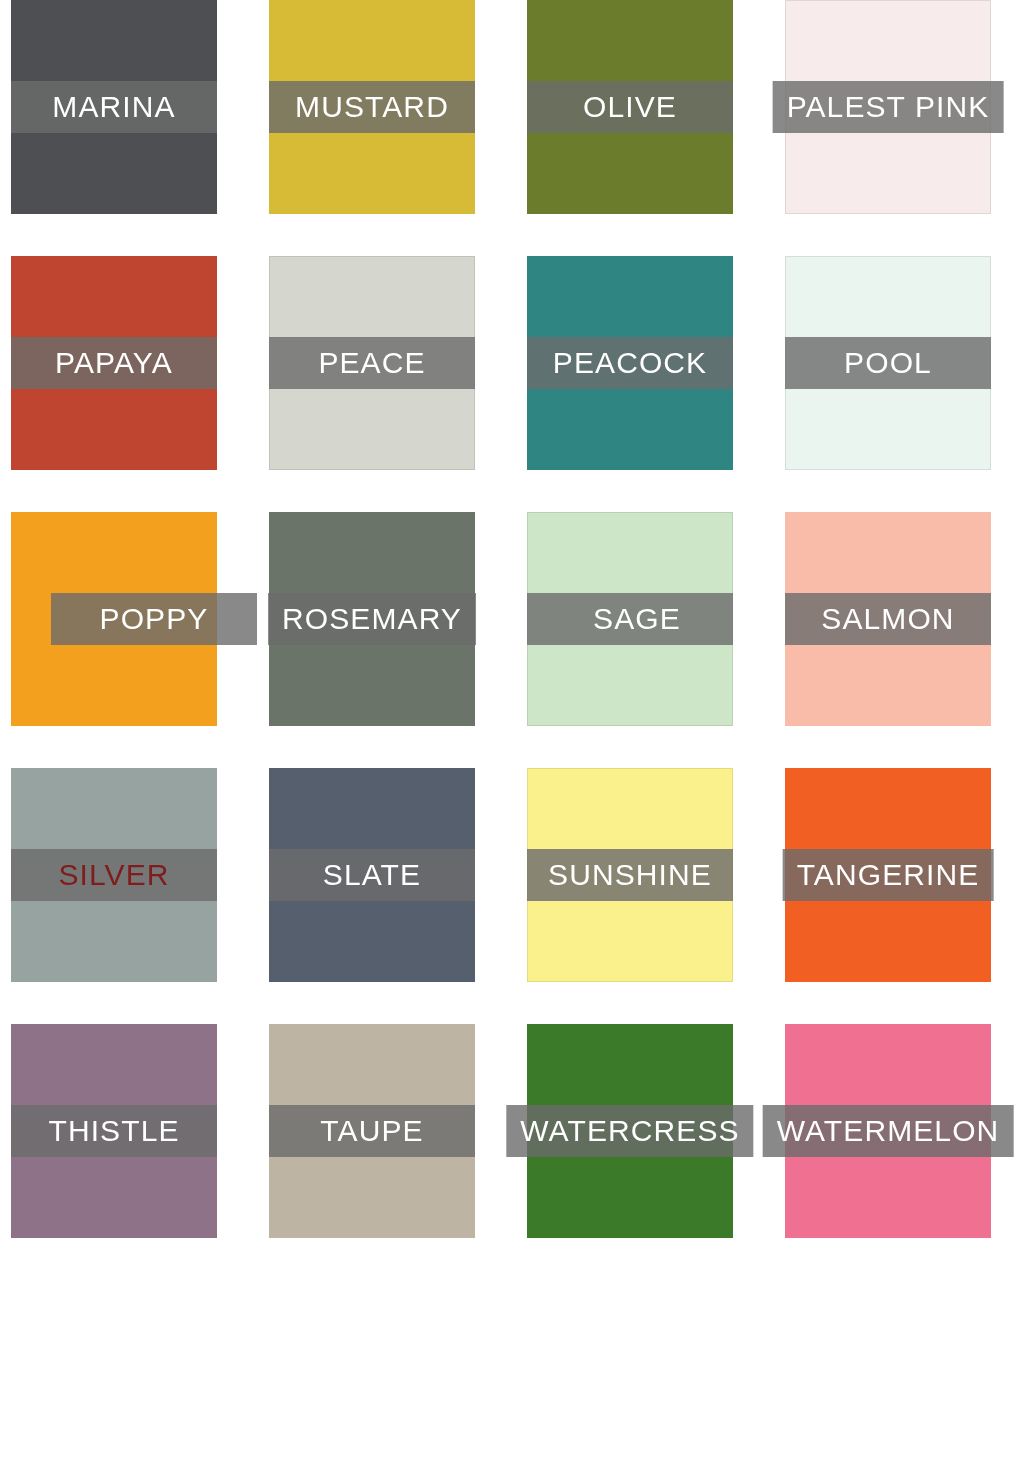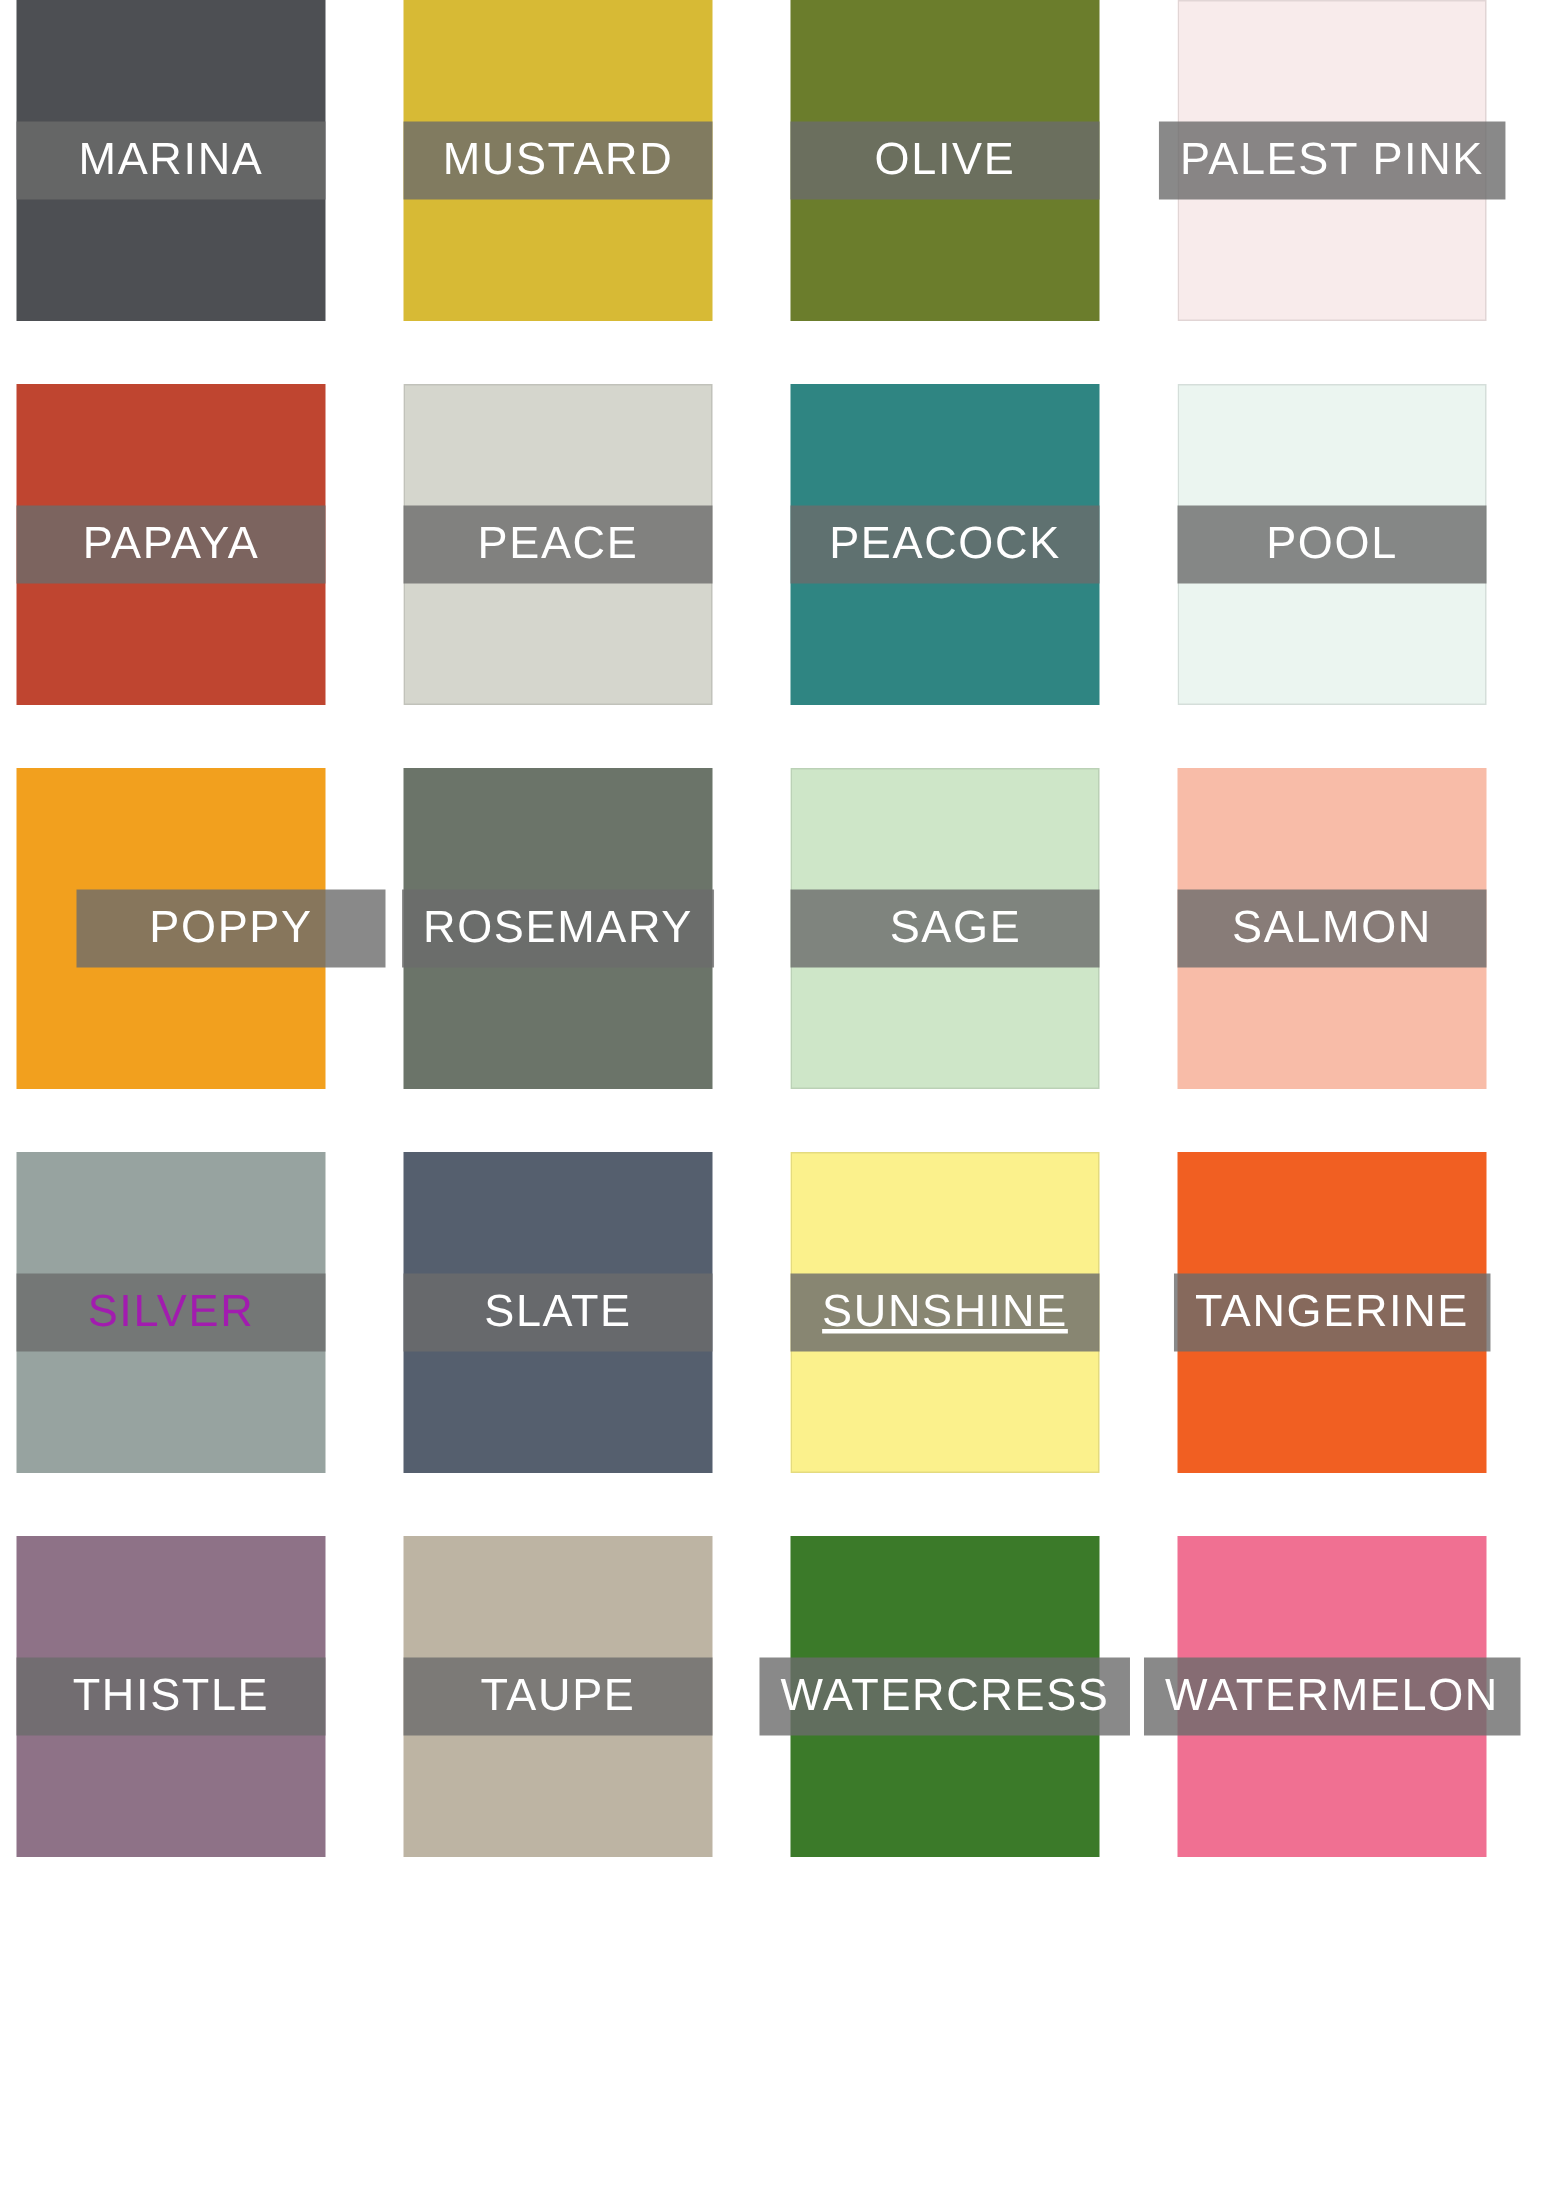--- a/index.html
+++ b/index.html
@@ -145,33 +145,33 @@
     </div>
     <div class="swatch">
       <div class="swatch-color" style="background-color: rgb(248, 188, 168);"></div>
       <div class="swatch-label-band" style="background: rgba(108, 108, 108, 0.8);">
         <span class="swatch-label" style="color: rgb(255, 255, 255);">SALMON</span>
       </div>
     </div>
     <div class="swatch">
       <div class="swatch-color" style="background-color: rgb(151, 163, 160);"></div>
       <div class="swatch-label-band" style="background: rgba(108, 108, 108, 0.8);">
-        <span class="swatch-label" style="color: #a21caf;">SILVER</span>
+        <span class="swatch-label" style="color: #7f1d1d;">SILVER</span>
       </div>
     </div>
     <div class="swatch">
       <div class="swatch-color" style="background-color: rgb(85, 95, 110);"></div>
       <div class="swatch-label-band" style="background: rgba(108, 108, 108, 0.8);">
         <span class="swatch-label" style="color: rgb(255, 255, 255);">SLATE</span>
       </div>
     </div>
     <div class="swatch is-light">
       <div class="swatch-color" style="background-color: rgb(251, 241, 140);"></div>
       <div class="swatch-label-band" style="background: rgba(108, 108, 108, 0.8);">
-        <span class="swatch-label" style="color: rgb(255, 255, 255); text-decoration: underline;">SUNSHINE</span>
+        <span class="swatch-label" style="color: rgb(255, 255, 255);">SUNSHINE</span>
       </div>
     </div>
     <div class="swatch">
       <div class="swatch-color" style="background-color: rgb(241, 95, 34);"></div>
       <div class="swatch-label-band" style="background: rgba(108, 108, 108, 0.8);">
         <span class="swatch-label" style="color: rgb(255, 255, 255);">TANGERINE</span>
       </div>
     </div>
     <div class="swatch">
       <div class="swatch-color" style="background-color: rgb(142, 114, 135);"></div>

